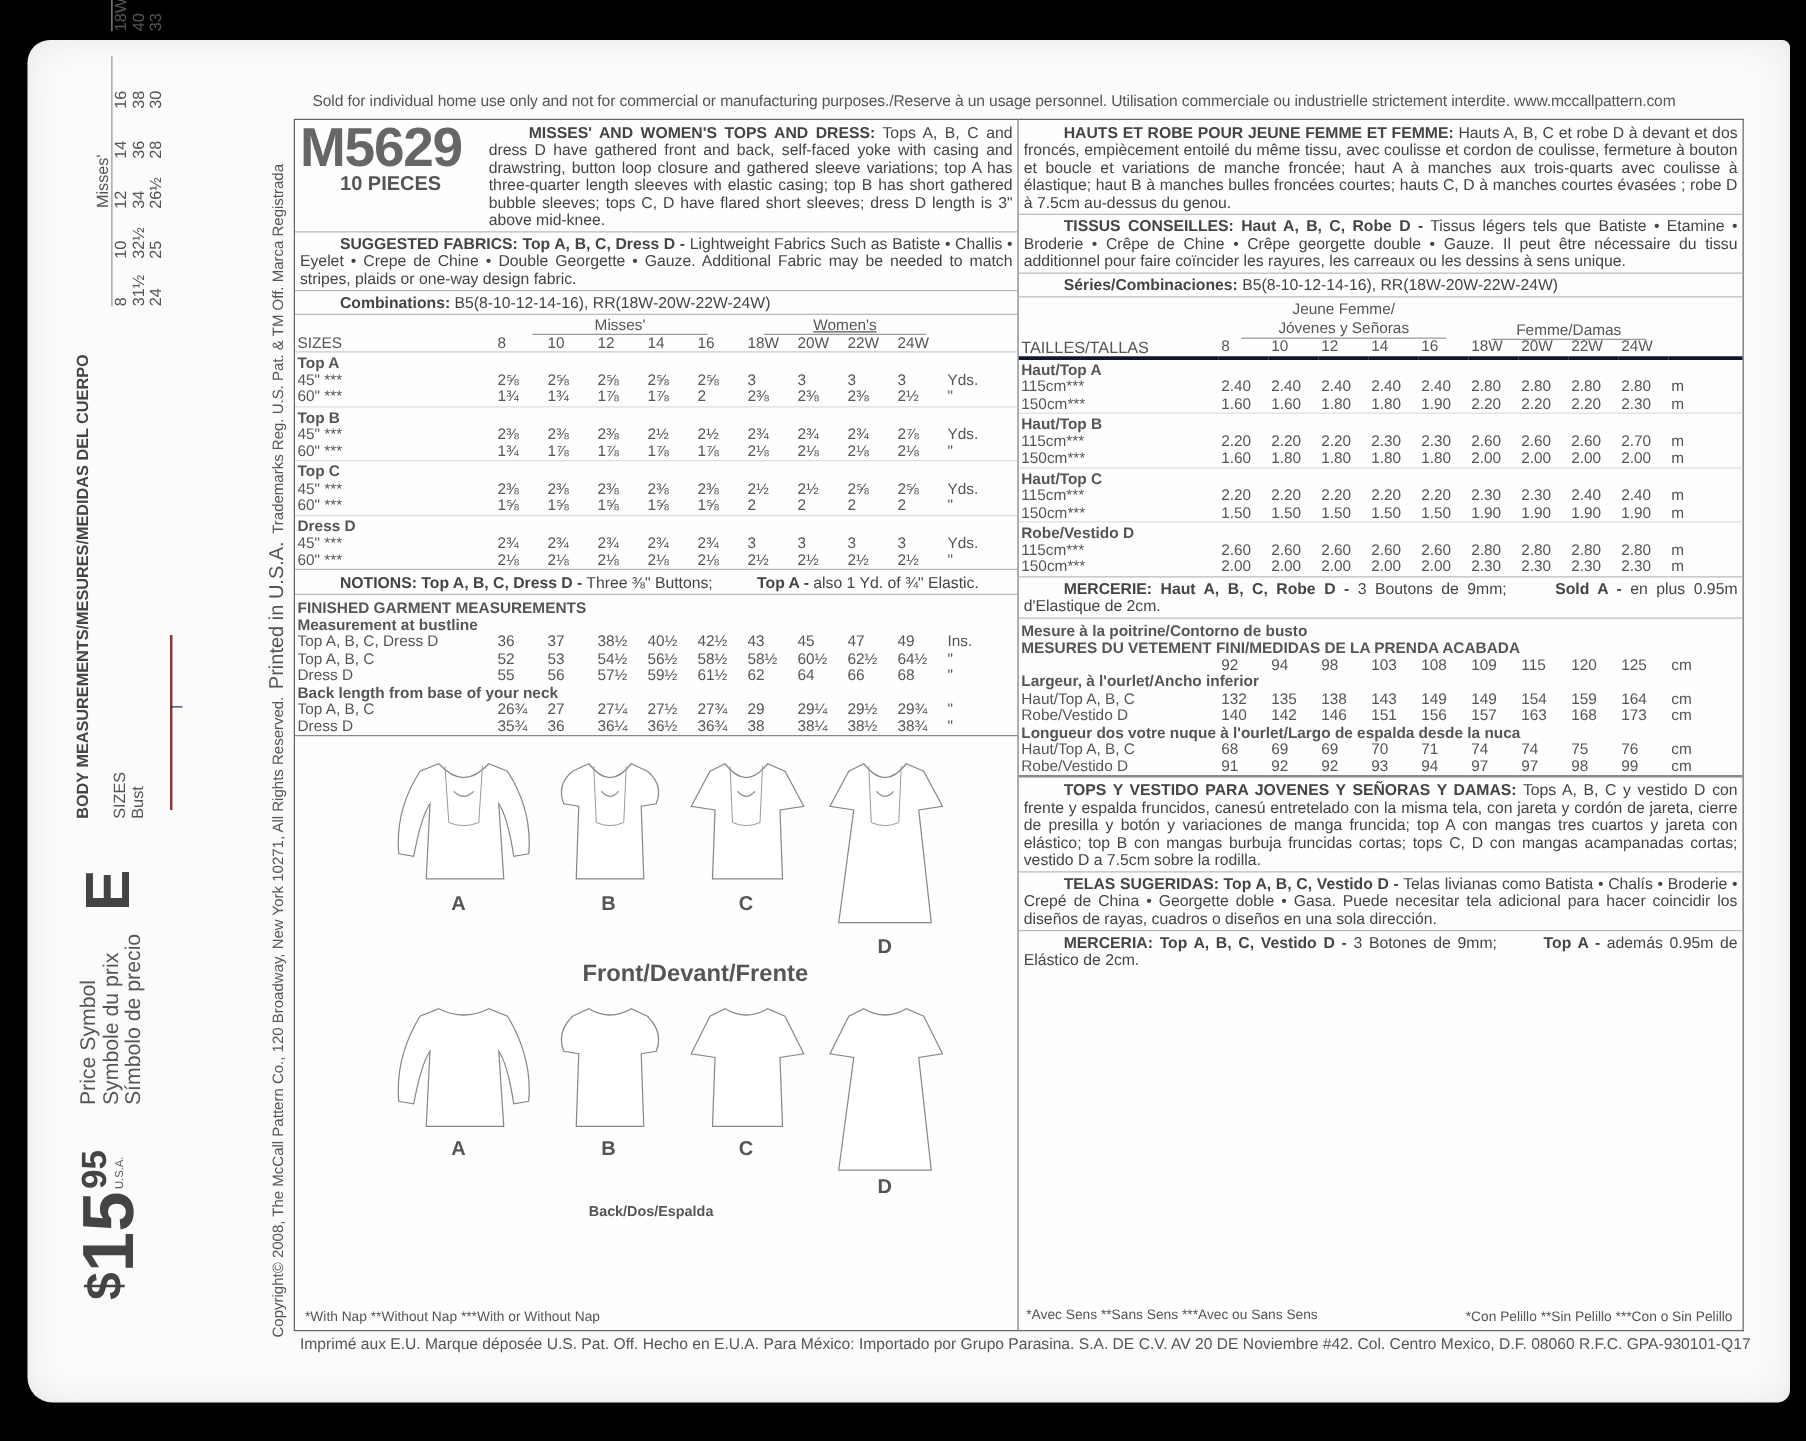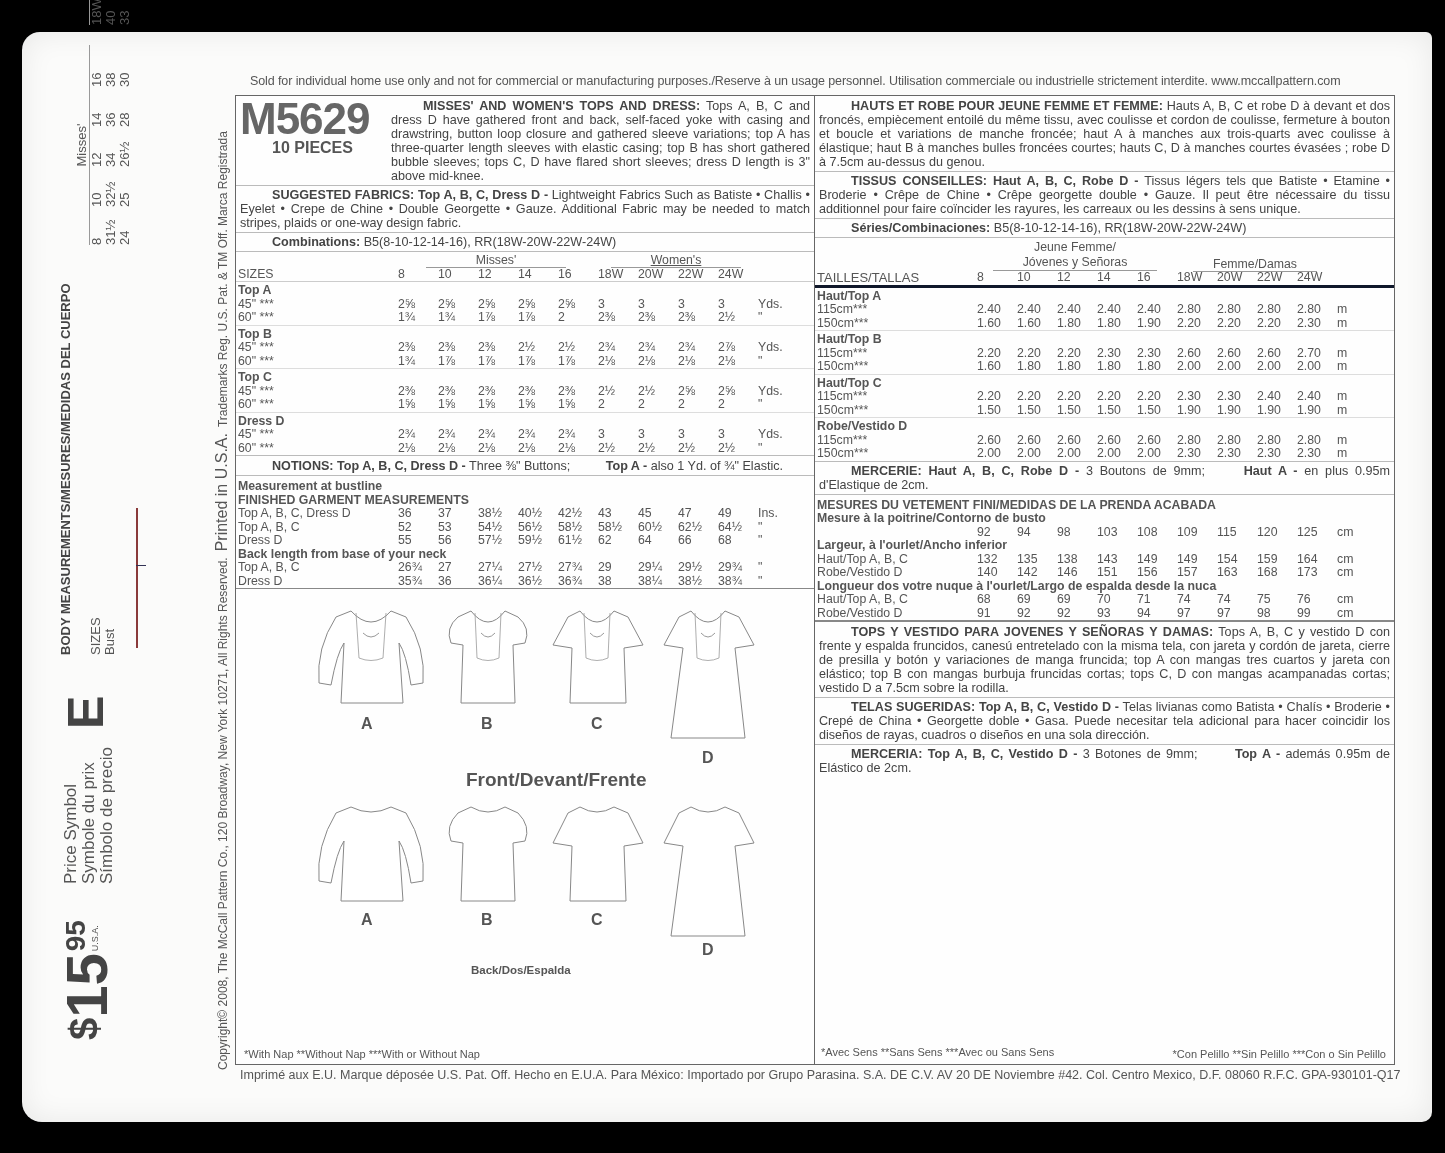--- a/index.html
+++ b/index.html
@@ -282,24 +282,24 @@
   </tbody>
     </table>
 
   <div class="sec p" style="padding-top:3px;">
     <span class="hdr">NOTIONS: Top A, B, C, Dress D -</span><span> Three ⅜" Buttons; </span><span class="hdr">Top A -</span><span> also 1 Yd. of ¾" Elastic.</span>
   </div>
 
   <table style="margin-top:4px; border-bottom:1.5px solid #888;">
     <tbody>
         <tr>
+          <td class="bold" colspan="11">FINISHED GARMENT MEASUREMENTS</td>
+        </tr>
+    <tr>
           <td class="bold" colspan="11">Measurement at bustline</td>
-        </tr>
-    <tr>
-          <td class="bold" colspan="11">FINISHED GARMENT MEASUREMENTS</td>
         </tr>
     <tr>
       <td class="lbl">Top A, B, C, Dress D</td>
       <td class="c">36</td>
           <td class="c">37</td>
           <td class="c">38½</td>
           <td class="c">40½</td>
           <td class="c">42½</td>
           <td class="c">43</td>
           <td class="c">45</td>
@@ -582,30 +582,30 @@
           <td>2.30</td>
           <td>2.30</td>
           <td>2.30</td>
           <td>2.30</td>
           <td>m</td>
         </tr>
   </tbody>
     </table>
 
   <div class="sec p" style="padding-top:2px;">
-    <span class="hdr">MERCERIE: Haut A, B, C, Robe D -</span><span> 3 Boutons de 9mm; </span><span class="hdr">Haut A -</span><span> en plus 0.95m d'Elastique de 2cm.</span>
+    <span class="hdr">MERCERIE: Haut A, B, C, Robe D -</span><span> 3 Boutons de 9mm; </span><span class="hdr">Sold A -</span><span> en plus 0.95m d'Elastique de 2cm.</span>
   </div>
 
   <table style="margin-top:4px; border-bottom:2px solid #888;">
     <tbody>
         <tr>
+          <td class="bold" colspan="11">Mesure à la poitrine/Contorno de busto</td>
+        </tr>
+    <tr>
           <td class="bold" colspan="11">MESURES DU VETEMENT FINI/MEDIDAS DE LA PRENDA ACABADA</td>
-        </tr>
-    <tr>
-          <td class="bold" colspan="11">Mesure à la poitrine/Contorno de busto</td>
         </tr>
     <tr>
           <td class="lbl"></td>
           <td class="c">92</td>
           <td class="c">94</td>
           <td class="c">98</td>
           <td class="c">103</td>
           <td class="c">108</td>
           <td class="c">109</td>
           <td class="c">115</td>

